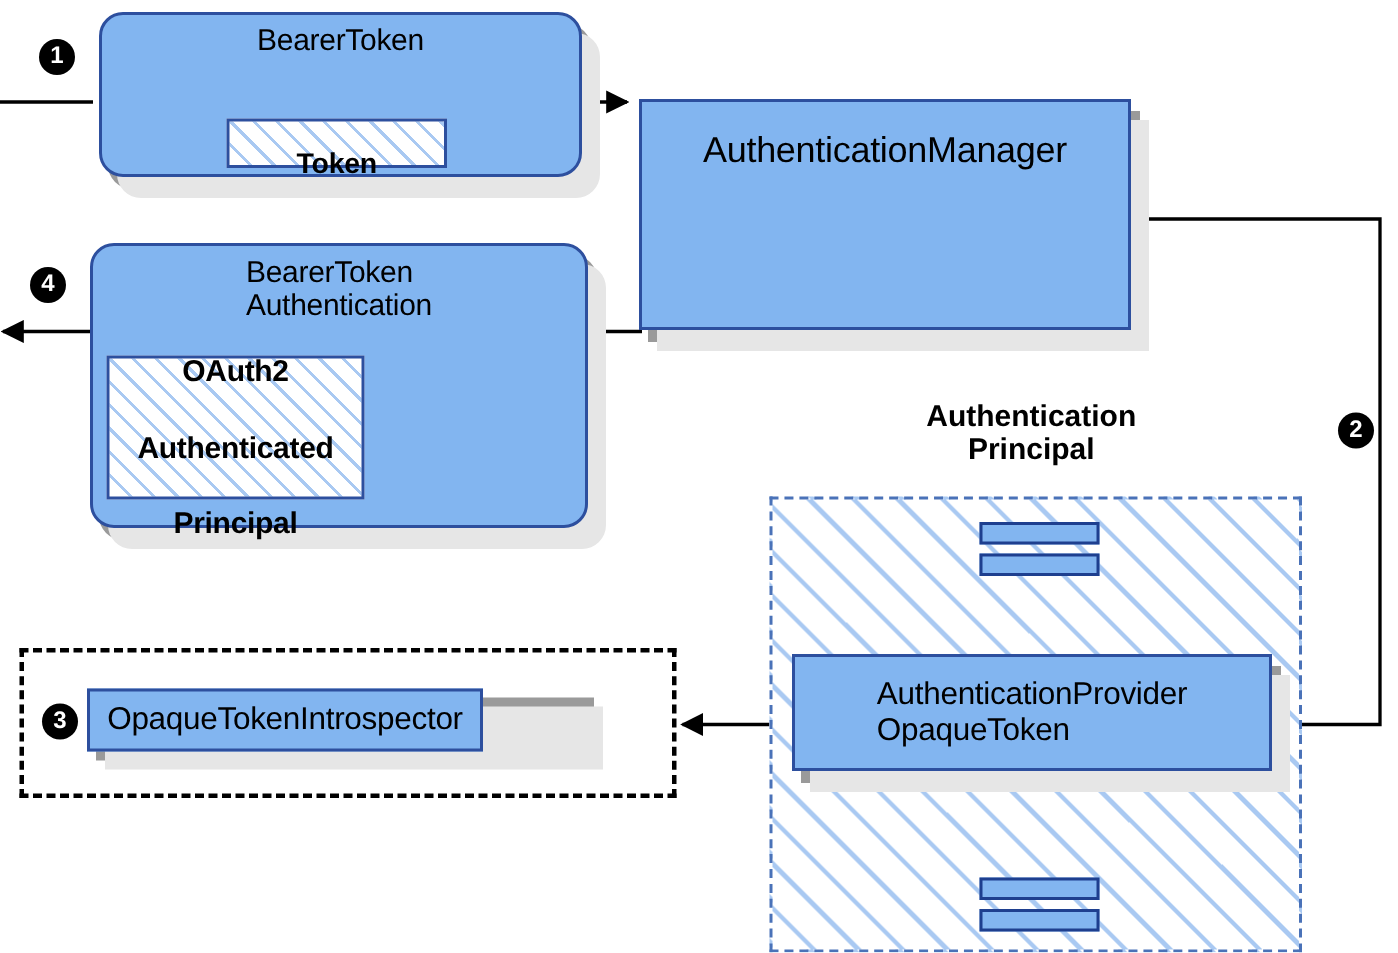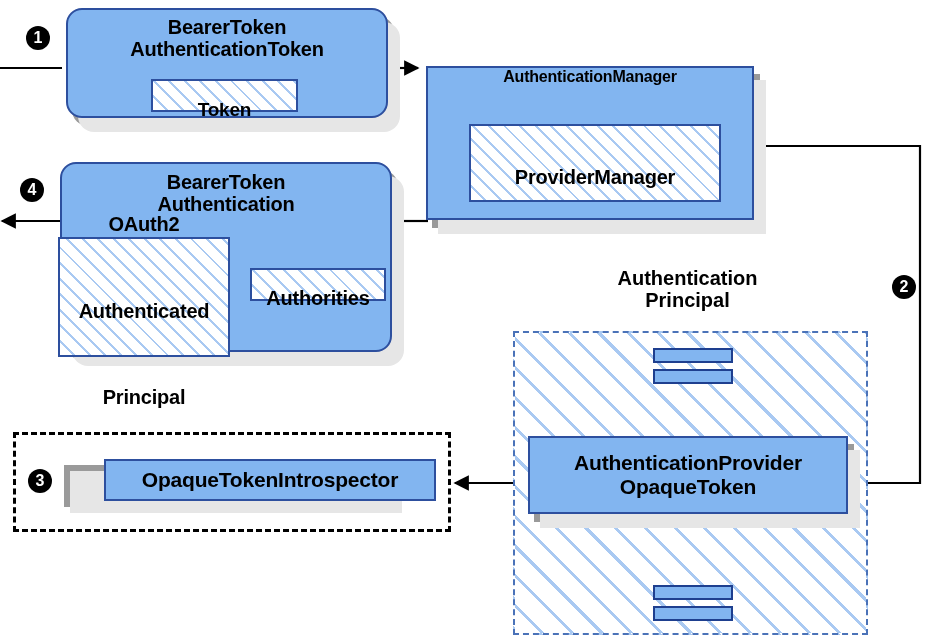--- a/index.html
+++ b/index.html
@@ -33,23 +33,22 @@
     box-sizing: border-box;
     background: #82b5f0;
     border: 2px solid #2d4f9e;
     display: flex;
     flex-direction: column;
     align-items: center;
   }
   .blue-box.rounded { border-radius: 16px; }
 
   .box-title {
-    font-weight: bold;
+    font-weight: normal;
     color: #000000;
-    text-align: center;
     line-height: 1.12;
     letter-spacing: -0.2px;
   }
 
   
   .hatch-box {
     position: absolute;
     box-sizing: border-box;
     border: 2px solid #2d4f9e;
     background-color: #ffffff;
@@ -184,56 +183,49 @@
       <line x1="692" y1="532" x2="692" y2="578" stroke="#000" stroke-width="5" marker-start="url(#arrL)" marker-end="url(#arrR)"></line>
     </g>
   </svg>
 
   <div class="shadow rounded" style="left:72px; top:16px; width:322px; height:110px; border-radius:16px; background:#9a9a9a;"></div>
   <div class="shadow soft" style="left:78px; top:22px; width:322px; height:110px; border-radius:16px;"></div>
 
   <div class="blue-box rounded" style="left:66px; top:8px; width:322px; height:110px;">
     <div class="box-title" style="font-size:20px; margin-top:6px;">
       <div>BearerToken</div>
-      <div>AuthenticationToken</div>
     </div>
   </div>
   <div class="hatch-box" style="left:151px; top:79px; width:147px; height:33px;">
     <span class="lbl" style="font-size:19px;">Token</span>
   </div>
 
   <div class="shadow" style="left:432px; top:74px; width:328px; height:154px; background:#9a9a9a;"></div>
   <div class="shadow soft" style="left:438px; top:80px; width:328px; height:154px;"></div>
 
   <div class="blue-box" style="left:426px; top:66px; width:328px; height:154px;">
-    <div class="box-title" style="font-size:16px; margin-top:0;">AuthenticationManager</div>
-  </div>
-  <div class="hatch-box" style="left:469px; top:124px; width:252px; height:78px;">
-    <span class="lbl" style="font-size:20px;">ProviderManager</span>
+    <div class="box-title" style="font-size:24px; margin-top:20px;">AuthenticationManager</div>
   </div>
 
   <div class="shadow rounded" style="left:66px; top:170px; width:332px; height:190px; border-radius:16px; background:#9a9a9a;"></div>
   <div class="shadow soft" style="left:72px; top:176px; width:332px; height:190px; border-radius:16px;"></div>
 
   <div class="blue-box rounded" style="left:60px; top:162px; width:332px; height:190px;">
     <div class="box-title" style="font-size:20px; margin-top:7px;">
       <div>BearerToken</div>
       <div>Authentication</div>
     </div>
   </div>
 
-  <div class="hatch-box" style="left:58px; top:237px; width:172px; height:120px; flex-direction:column;gap:36px;">
+  <div class="hatch-box" style="left:71px; top:237px; width:172px; height:96px; flex-direction:column;">
     <span class="lbl" style="font-size:20px;">OAuth2</span>
     <span class="lbl" style="font-size:20px;">Authenticated</span>
     <span class="lbl" style="font-size:20px;text-align:right;">Principal</span>
   </div>
 
-  <div class="hatch-box" style="left:250px; top:268px; width:136px; height:33px;">
-    <span class="lbl" style="font-size:20px;">Authorities</span>
-  </div>
 
   <div class="group-caption" style="left:560px; top:267px; width:255px; font-size:20px;">
     <div>Authentication</div>
     <div>Principal</div>
   </div>
 
   <div class="dashed-group dashed-blue" style="left:513px; top:331px; width:355px; height:304px;"></div>
 
   <div class="bar" style="left:653px; top:348px; width:80px; height:15px;"></div>
   <div class="bar" style="left:653px; top:369px; width:80px; height:15px;"></div>
@@ -249,21 +241,21 @@
       <div>AuthenticationProvider</div>
       <div>OpaqueToken</div>
     </div>
   </div>
 
   <div class="dashed-group dashed-black" style="left:13px; top:432px; width:438px; height:100px;"></div>
 
   <div class="shadow" style="left:64px; top:465px; width:332px; height:42px; background:#9a9a9a;"></div>
   <div class="shadow soft" style="left:70px; top:471px; width:332px; height:42px;"></div>
 
-  <div class="blue-box" style="left:58px; top:459px; width:332px; height:42px; justify-content:center;margin-left:46px;">
+  <div class="blue-box" style="left:58px; top:459px; width:264px; height:42px; justify-content:center;">
     <div class="box-title" style="font-size:21px;">OpaqueTokenIntrospector</div>
   </div>
 
   <div class="badge" style="left:26px; top:26px;">
     <span>1</span>
   </div>
   <div class="badge" style="left:892px; top:275px;">
     <span>2</span>
   </div>
   <div class="badge" style="left:28px; top:469px;">

